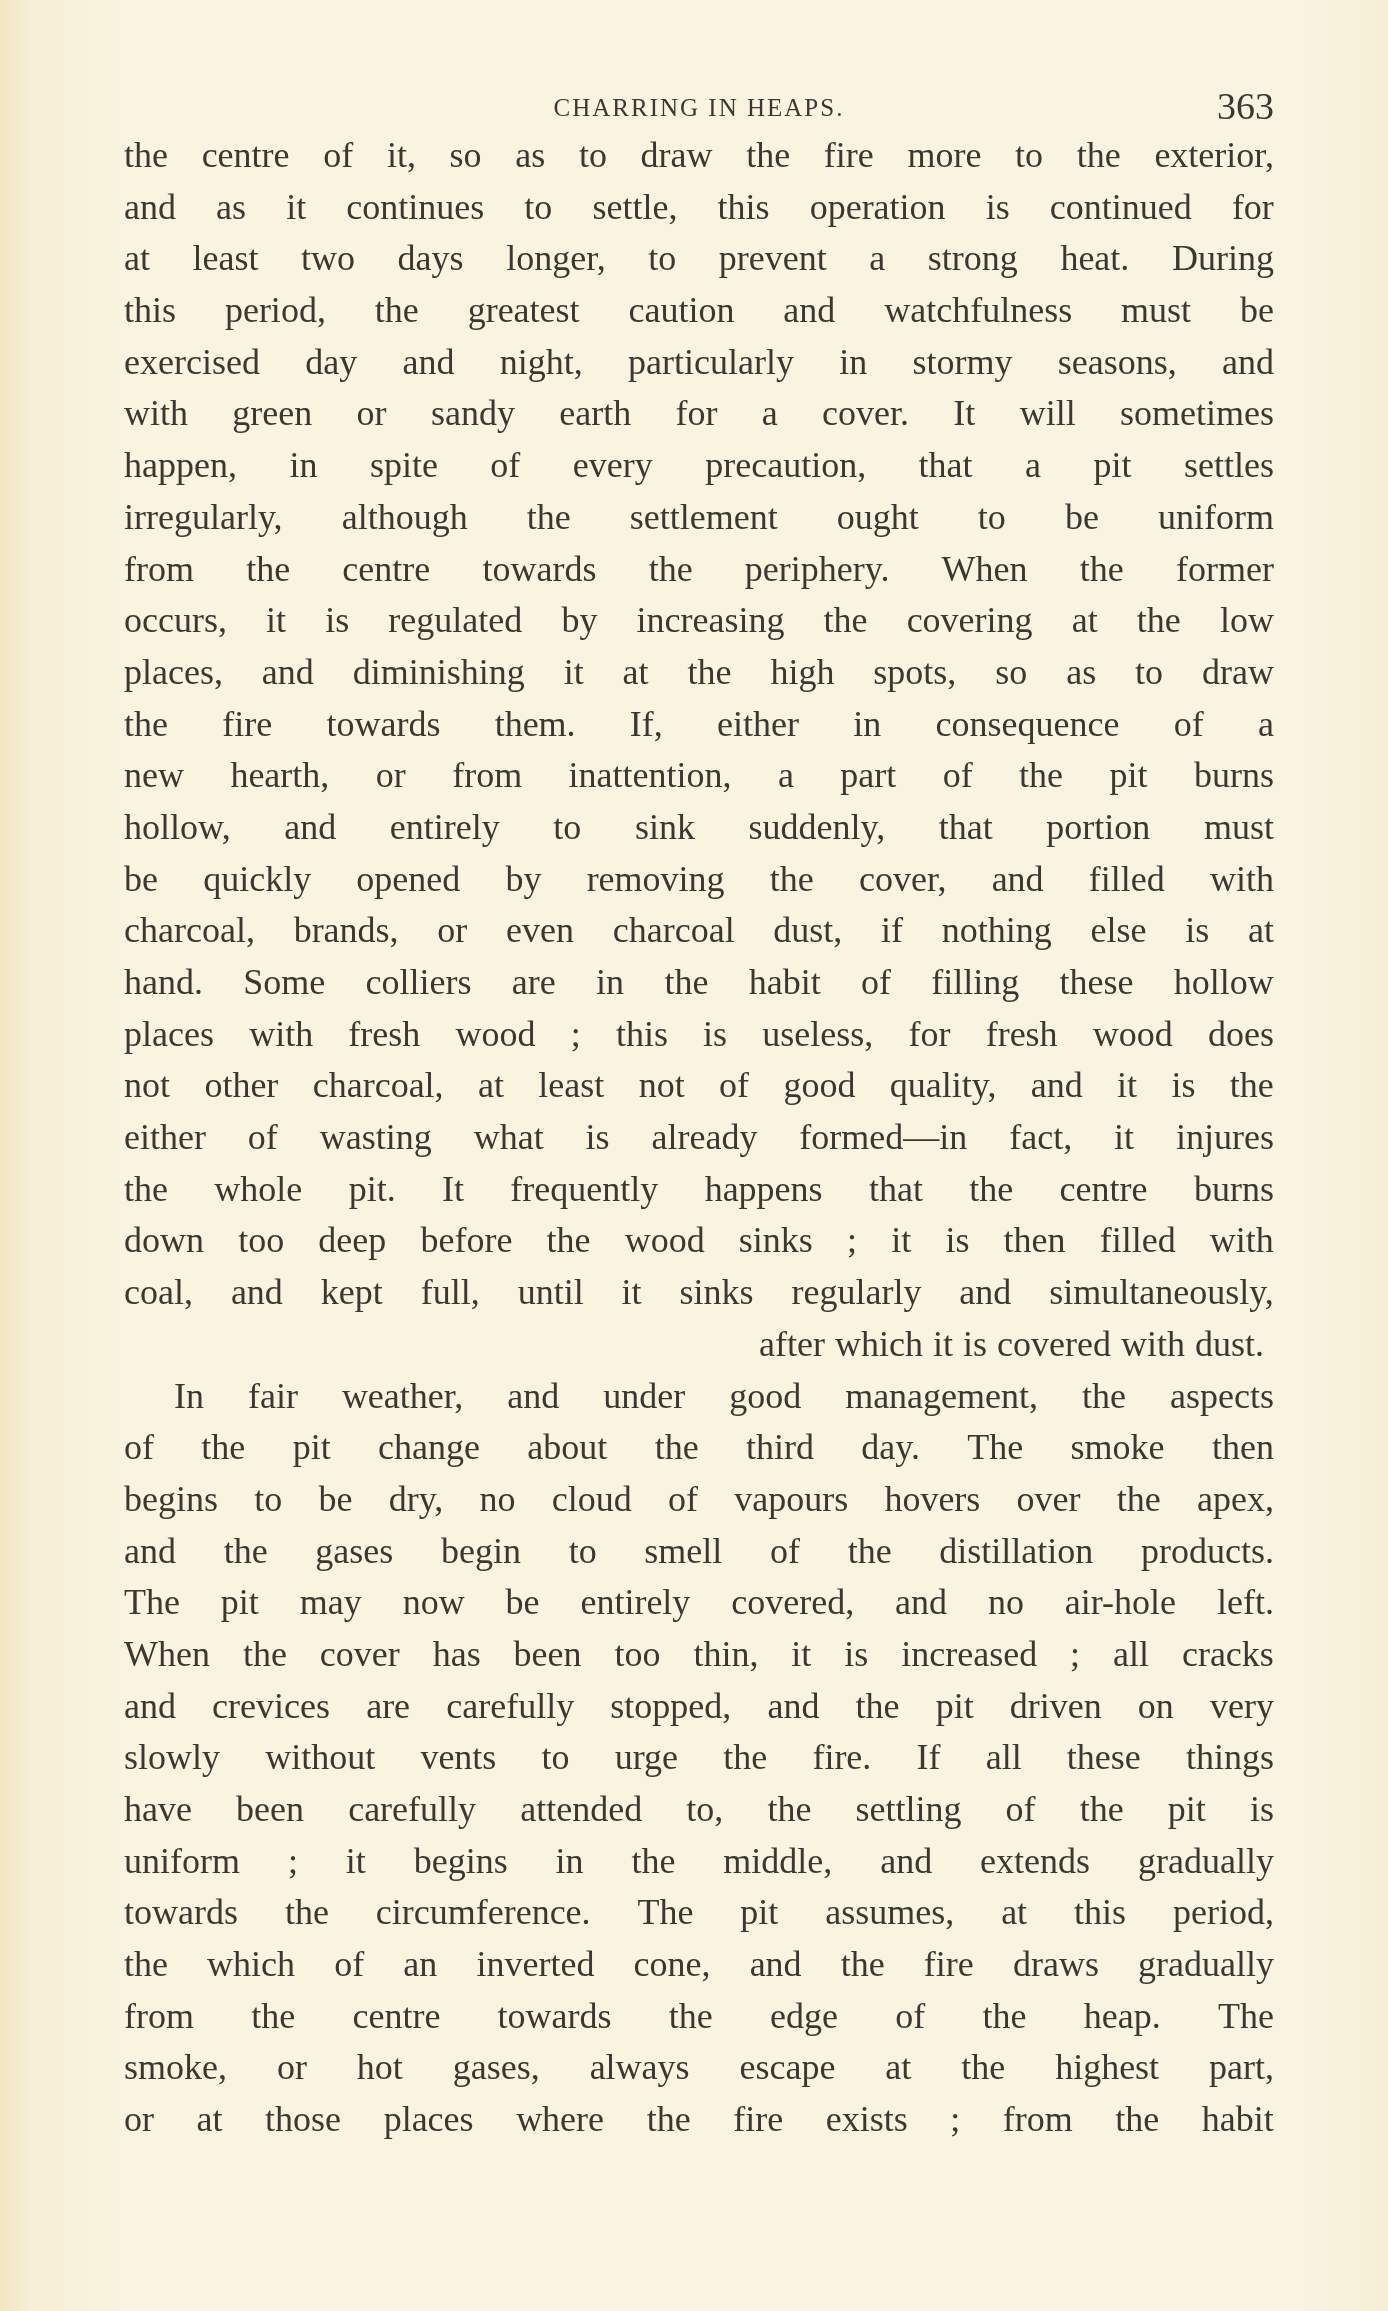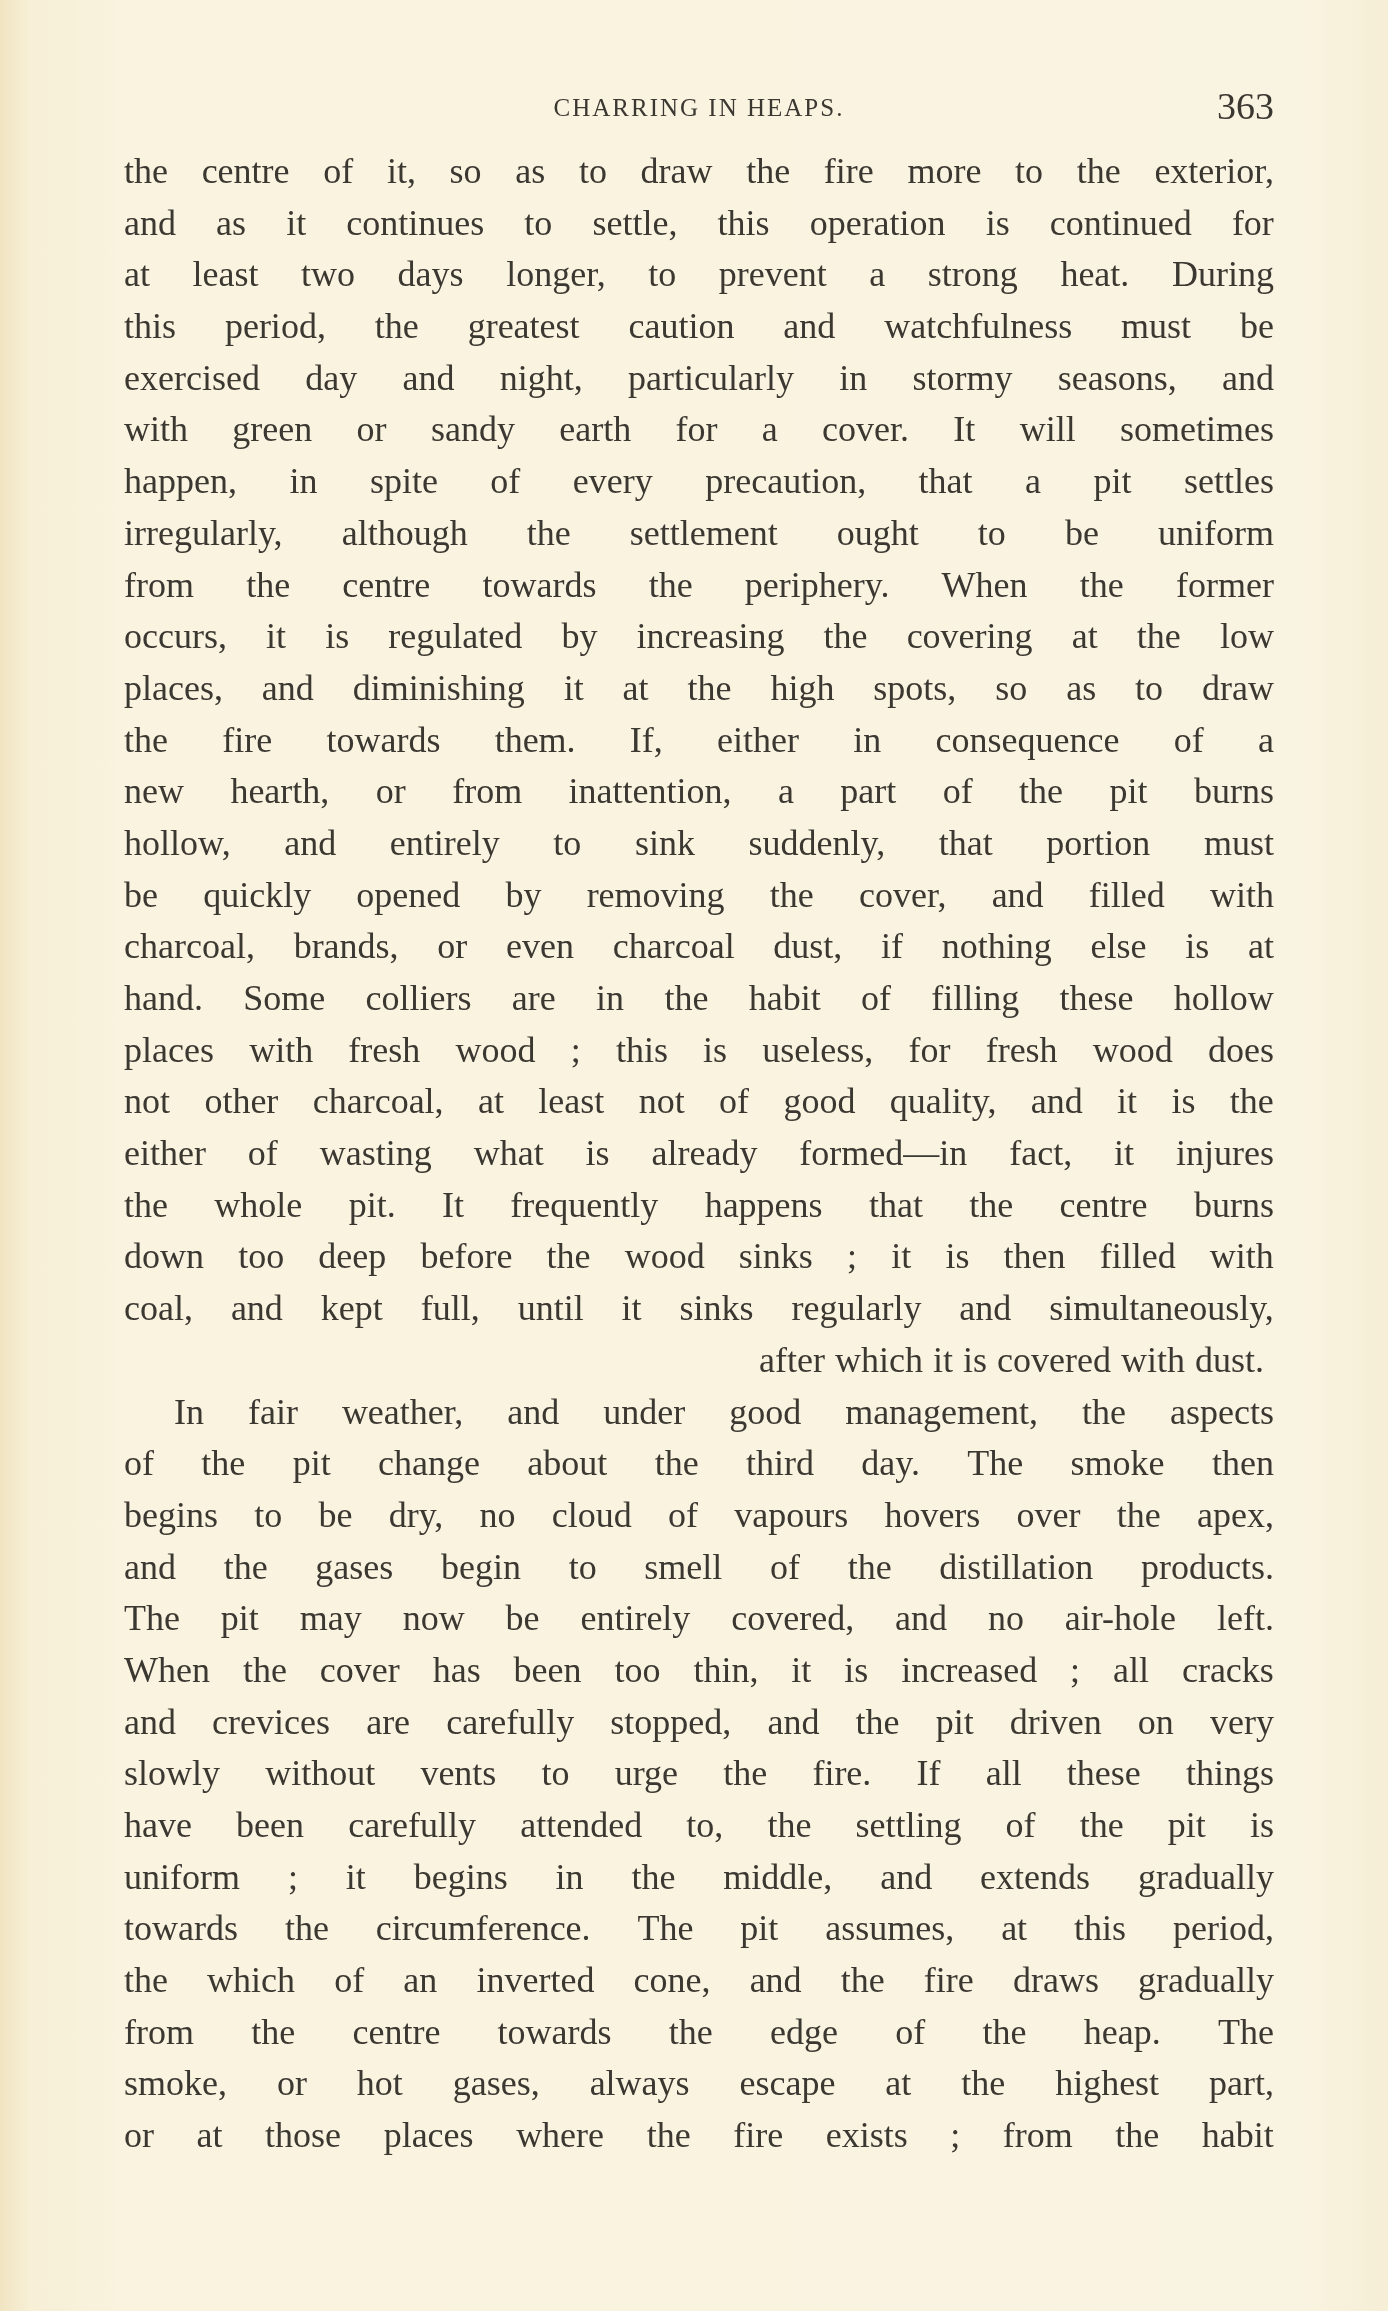--- a/index.html
+++ b/index.html
@@ -15,21 +15,21 @@
     position: absolute; top: 76px; left: 124px; width: 1150px; height: 50px; margin-top: 8px;
   }
   .running-head {
     position: absolute; left: 0; right: 0; top: 10px; text-align: center;
     font-size: 25px; letter-spacing: 2px;
   }
   .folio {
     position: absolute; right: 0; top: 0px; font-size: 38px;
   }
   .body-text {
-    position: absolute; top: 146px; left: 124px; width: 1150px;
+    position: absolute; top: 130px; left: 124px; width: 1150px;
   }
   .line {
     height: 51.7px; line-height: 51.7px;
     font-size: 36px;
     text-align: justify; text-align-last: justify;
     white-space: nowrap;
     display: flex; justify-content: space-between;
   }
   .line.last { justify-content: flex-end; }
   .line.last span { margin-right: 10px; }

